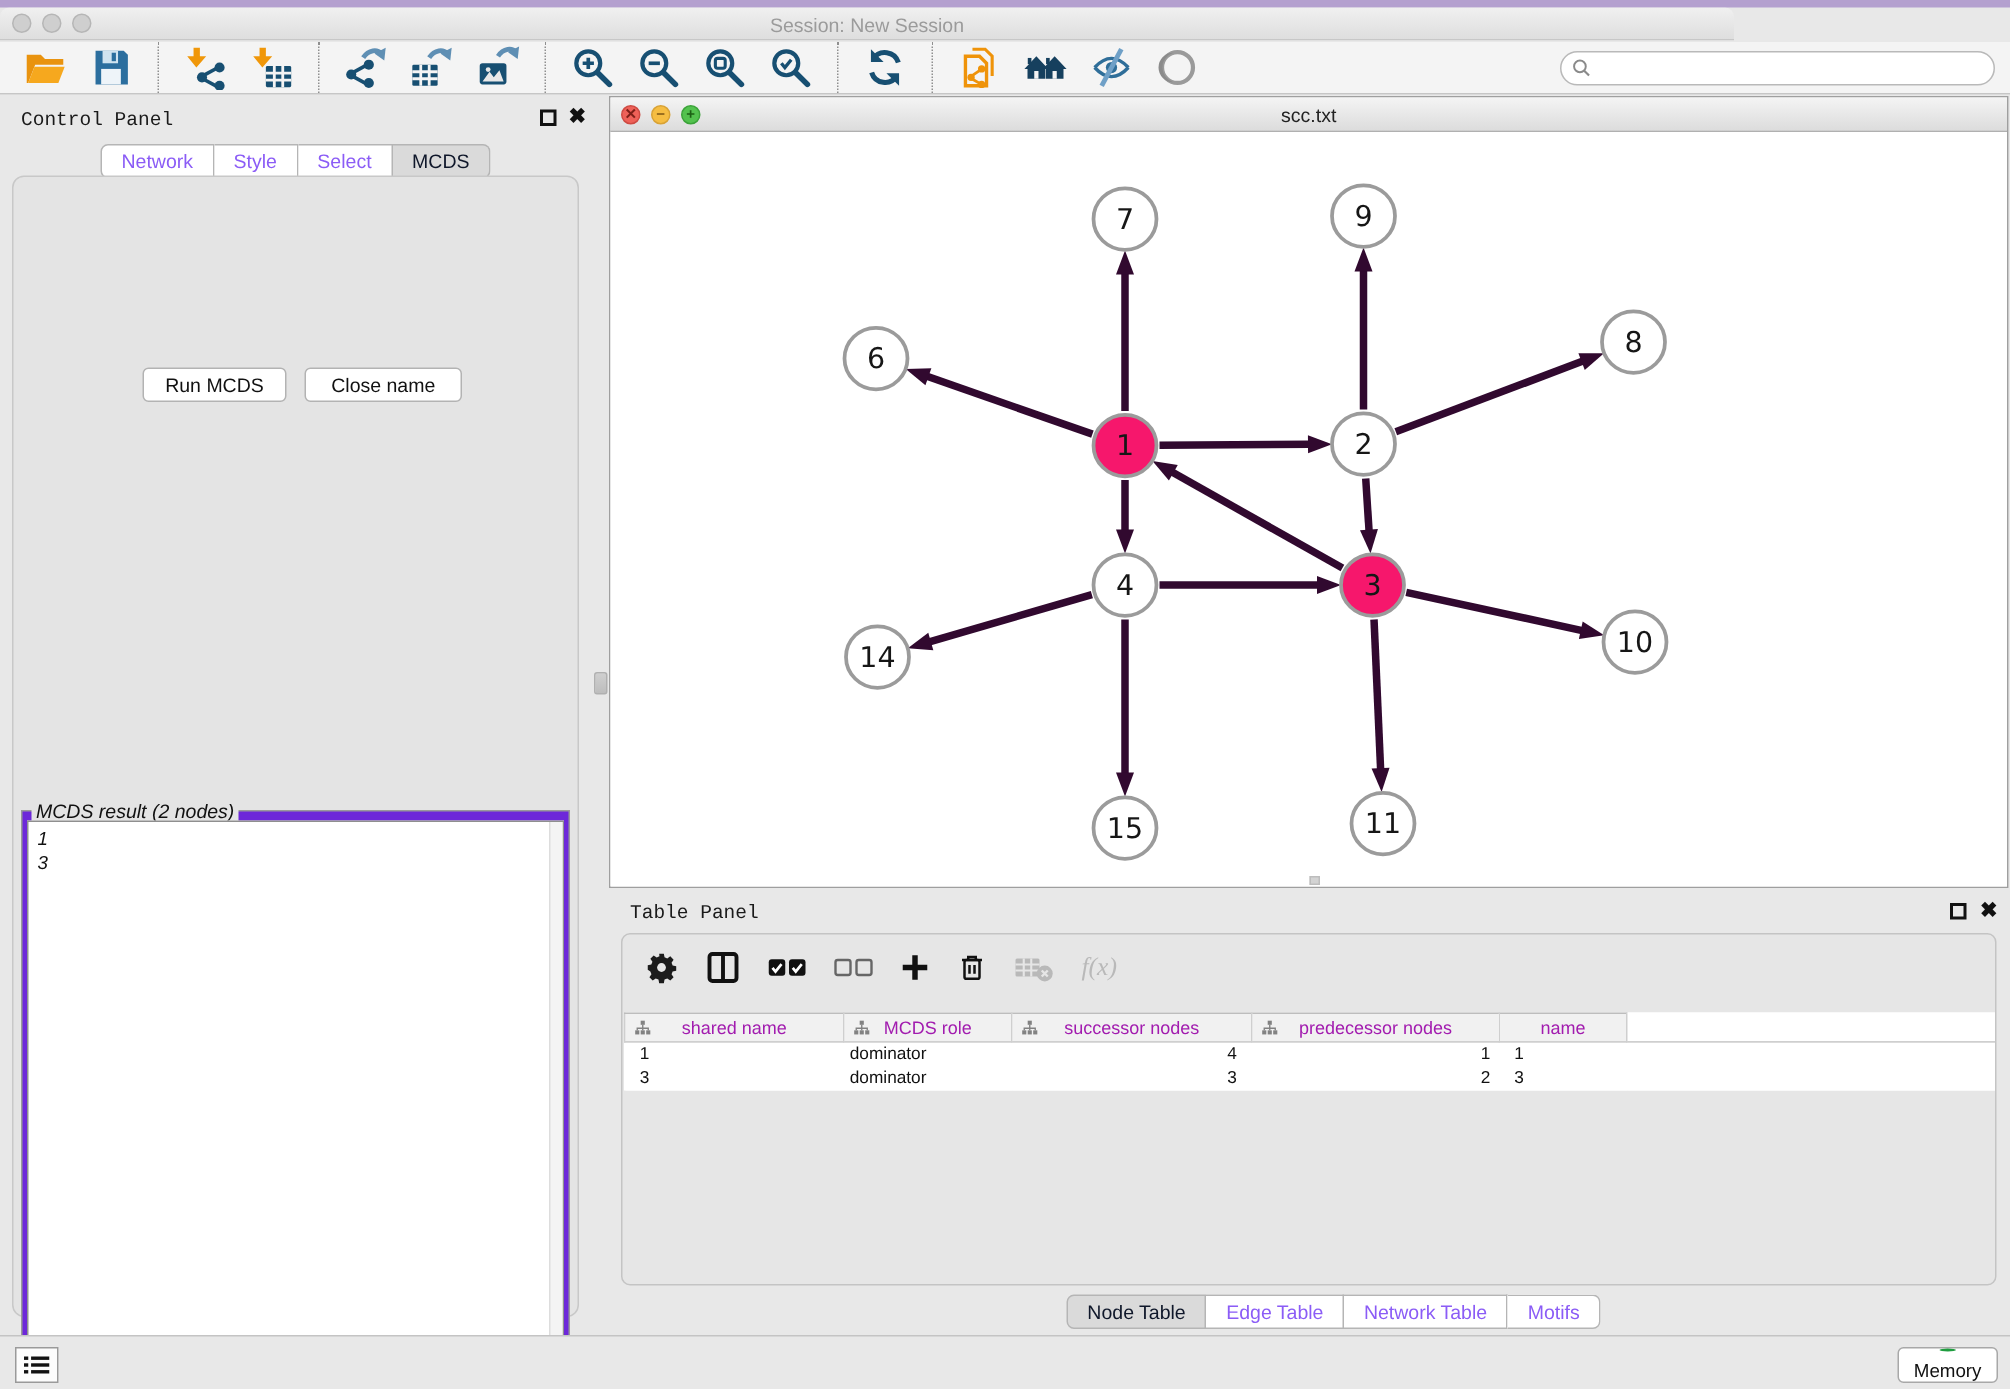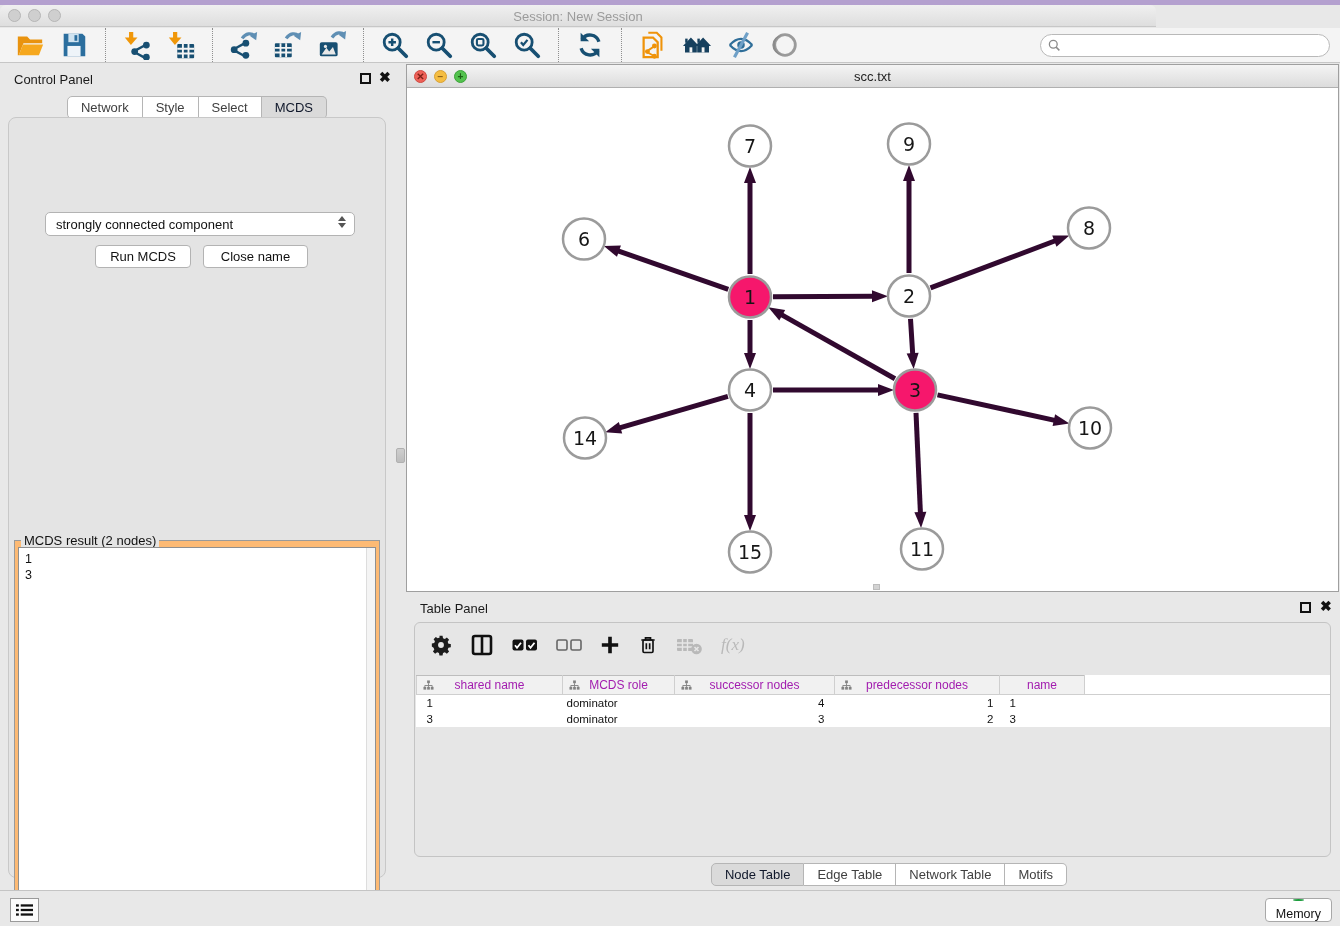--- a/index.html
+++ b/index.html
@@ -21,43 +21,43 @@
                   background:#f4f4f4; border-bottom:1px solid #c6c6c6;
                   display:flex; align-items:center; padding-left:8px; }
   .ticon { width:30px; height:30px; margin:0 7px; flex:0 0 auto; cursor:default; }
   .tsep { height:34px; border-left:1px dotted #8f8f8f; margin:0 9px; }
   .searchbox { position:absolute; right:10px; top:6px; width:290px; height:23px; background:#fff;
                border:1px solid #b9b9b9; border-radius:12px; display:flex; align-items:center; padding-left:7px; }
   .searchbox input { border:none; outline:none; flex:1; font-size:12px; background:transparent; margin-left:4px; }
 
   
   .control-panel { position:absolute; left:0; top:63px; width:394px; height:827px; }
-  .panel-title { position:absolute; left:14px; top:9px; font-size:13px; color:#1a1a1a; }
+  .panel-title { position:absolute; left:14px; top:9px; font-size:13px; color:#1a1a1a;font-family:Liberation Mono, monospace; }
   .float-ico { position:absolute; width:11px; height:11px; border:2px solid #111; top:10px; }
   .close-ico { position:absolute; font-size:14px; font-weight:bold; color:#111; top:7px; line-height:14px; }
   .cp-float { left:360px; } .cp-close { left:379px; }
   .cp-tabs { position:absolute; left:0; top:33px; width:394px; display:flex; justify-content:center; }
-  .tab { font-size:13px; padding:3px 13px; background:#fff; border:1px solid #b5b5b5; border-left:none; color:#404040; }
+  .tab { font-size:13px; padding:3px 13px; background:#fff; border:1px solid #b5b5b5; border-left:none; color:#8b5cf6; }
   .tab:first-child { border-left:1px solid #b5b5b5; border-radius:5px 0 0 5px; }
   .tab:last-child { border-radius:0 5px 5px 0; }
   .tab.selected { background:#dadada; color:#0f172a; }
   .cp-body { position:absolute; left:8px; top:54px; width:378px; height:761px;
              background:#e4e4e4; border:1px solid #c8c8c8; border-radius:8px; }
   .opt-label { position:absolute; left:0; width:378px; top:73px; text-align:center; font-size:13px; color:#111; }
   .mac-select { position:absolute; left:36px; top:94px; width:310px; height:24px; background:#fff;
                 border:1px solid #b3b3b3; border-radius:5px; display:flex; align-items:center;
                 font-size:13px; padding-left:10px; color:#111; }
   .stepper { position:absolute; right:8px; top:3px; display:flex; flex-direction:column; gap:2px; }
   .stepper .up { width:0; height:0; border-left:4px solid transparent; border-right:4px solid transparent; border-bottom:5px solid #555; }
   .stepper .dn { width:0; height:0; border-left:4px solid transparent; border-right:4px solid transparent; border-top:5px solid #555; }
   .mac-btn { position:absolute; top:127px; height:23px; background:#fff; border:1px solid #b3b3b3;
              border-radius:4px; font-size:13px; color:#111; font-family:"Liberation Sans",sans-serif; padding:0 14px; }
   .btn-run { left:86px; width:96px; } .btn-close { left:194px; width:105px; }
   .result-group { position:absolute; left:5px; top:422px; width:366px; height:382px;
-                  border:1px solid #9a9a9a; background:#fdba74; }
+                  border:1px solid #9a9a9a; background:#6d28d9;font-style:italic; }
   .result-legend { position:absolute; left:6px; top:-8px; background:#e4e4e4; padding:0 3px; font-size:13px; color:#111; }
   .result-text { position:absolute; left:3px; top:6px; right:3px; bottom:5px; background:#fff;
                  border:1px solid #8f8f8f; font-size:12.5px; color:#111; padding:3px 0 0 6px; line-height:16px; }
   .result-scroll { position:absolute; right:0; top:0; bottom:0; width:9px; background:#f4f4f4; border-left:1px solid #ddd; }
 
   
   .vsplit-grip { position:absolute; left:396px; top:448px; width:9px; height:15px;
                  background:linear-gradient(#cfcfcf,#bdbdbd); border:1px solid #b0b0b0; border-radius:2px; }
 
   
@@ -234,27 +234,20 @@
   <div class="panel-title">Control Panel</div>
   <span class="float-ico cp-float"></span>
   <span class="close-ico cp-close">✖</span>
   <div class="cp-tabs">
     <span class="tab">Network</span>
     <span class="tab">Style</span>
     <span class="tab">Select</span>
     <span class="tab selected">MCDS</span>
   </div>
   <div class="cp-body">
-    <div class="mac-select">
-      <span>strongly connected component</span>
-      <span class="stepper">
-          <span class="up"></span>
-          <span class="dn"></span>
-        </span>
-    </div>
     <button class="mac-btn btn-run">Run MCDS</button>
     <button class="mac-btn btn-close">Close name</button>
     <div class="result-group">
       <span class="result-legend">MCDS result (2 nodes)</span>
       <div class="result-text">
         <div>1</div>
         <div>3</div>
         <div class="result-scroll"></div>
       </div>
     </div>

